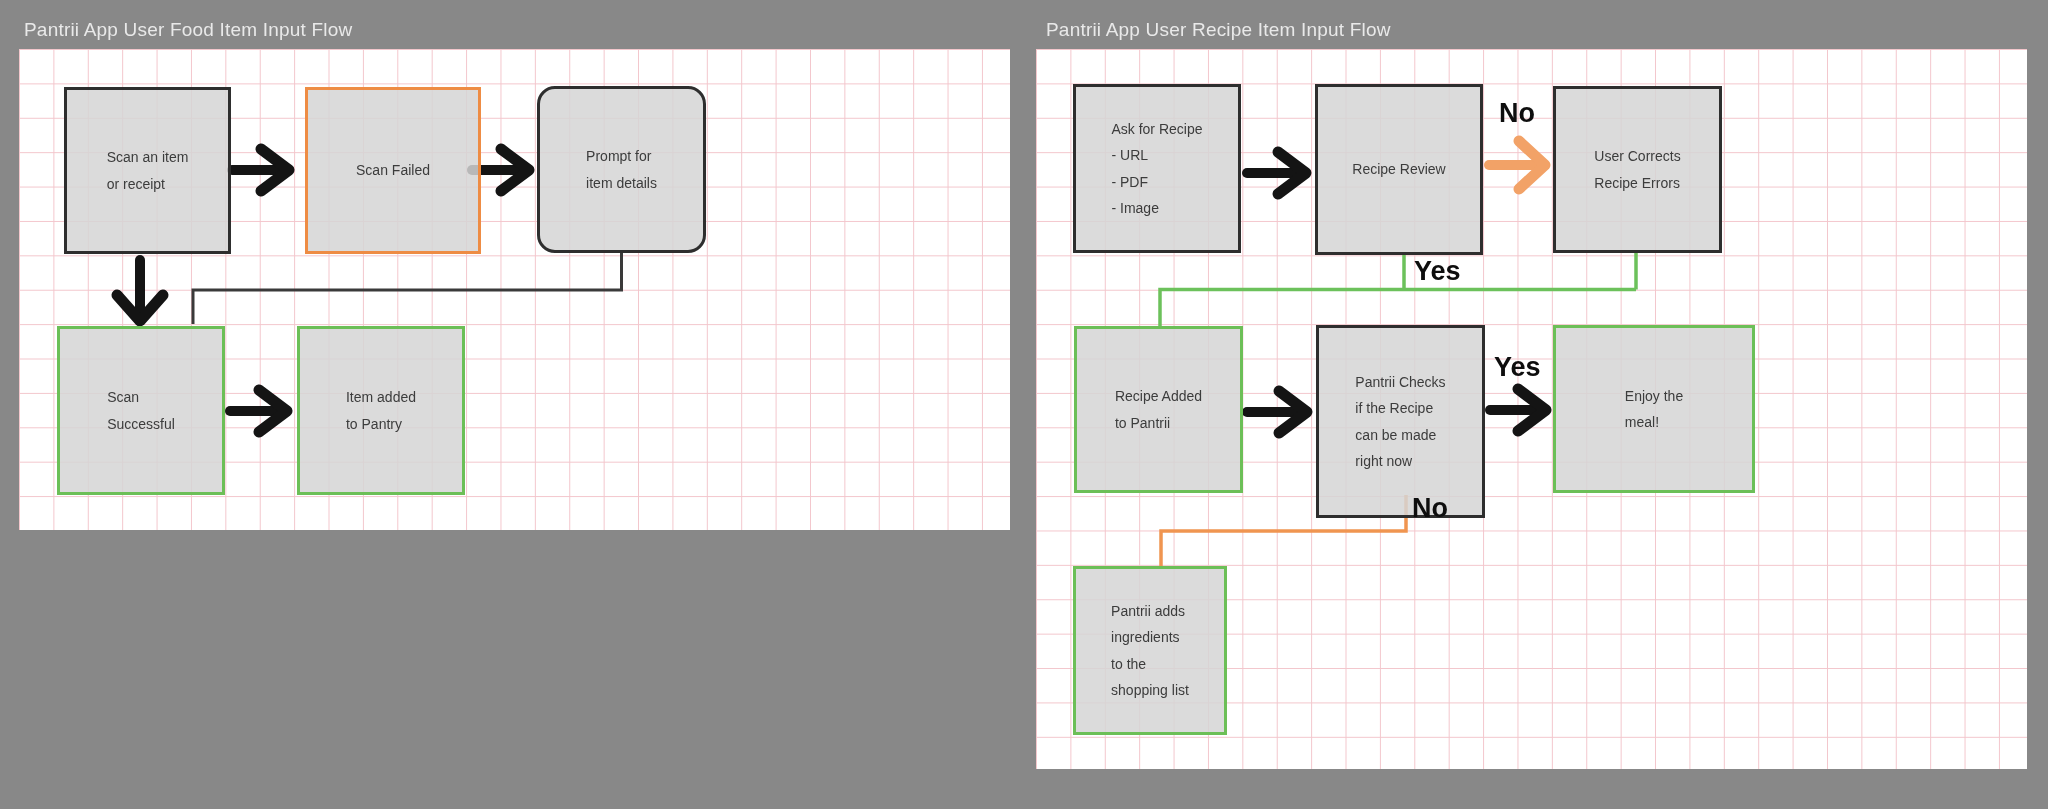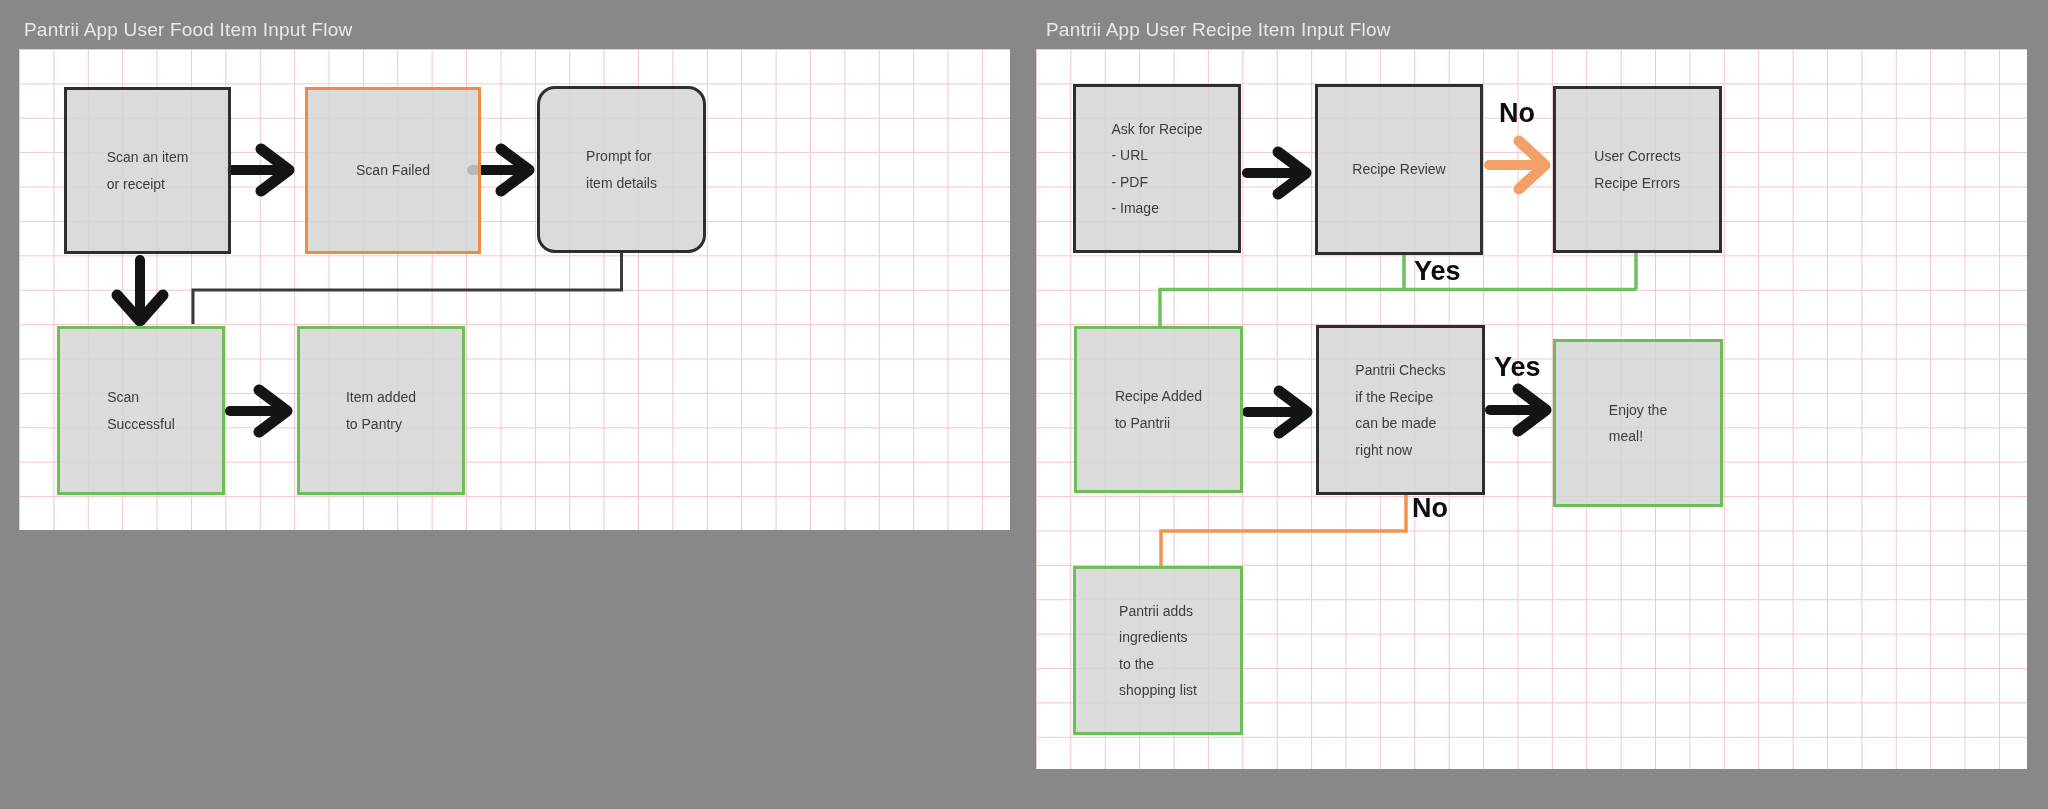--- a/index.html
+++ b/index.html
@@ -127,31 +127,31 @@
   <div class="node-label">Recipe Review</div>
 </div>
 <div class="node" style="left:1553px;top:86px;width:169px;height:167px;">
   <div class="node-label">User Corrects
 Recipe Errors</div>
 </div>
 <div class="node green" style="left:1074px;top:326px;width:169px;height:167px;">
   <div class="node-label">Recipe Added
 to Pantrii</div>
 </div>
-<div class="node" style="left:1316px;top:325px;width:169px;height:170px;justify-content:center;">
+<div class="node" style="left:1316px;top:325px;width:169px;height:193px;justify-content:center;">
   <div class="node-label">Pantrii Checks
 if the Recipe
 can be made
 right now</div>
 </div>
-<div class="node green" style="left:1553px;top:339px;width:170px;height:168px;">
+<div class="node green" style="left:1553px;top:325px;width:202px;height:168px;">
   <div class="node-label">Enjoy the
 meal!</div>
 </div>
-<div class="node green" style="left:1073px;top:566px;width:170px;height:169px;">
+<div class="node green" style="left:1073px;top:566px;width:154px;height:169px;">
   <div class="node-label">Pantrii adds
 ingredients
 to the
 shopping list</div>
 </div>
 
 <div class="edge-label" style="left:1499px;top:102px;">No</div>
 <div class="edge-label" style="left:1414px;top:260px;">Yes</div>
 <div class="edge-label" style="left:1494px;top:356px;">Yes</div>
 <div class="edge-label" style="left:1412px;top:497px;">No</div>

